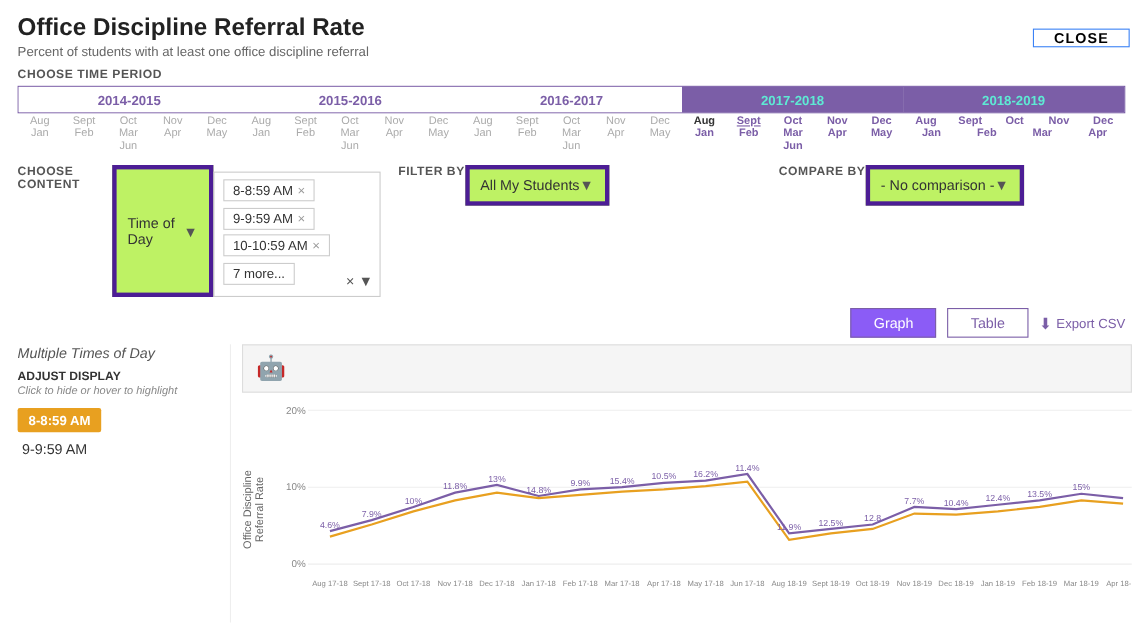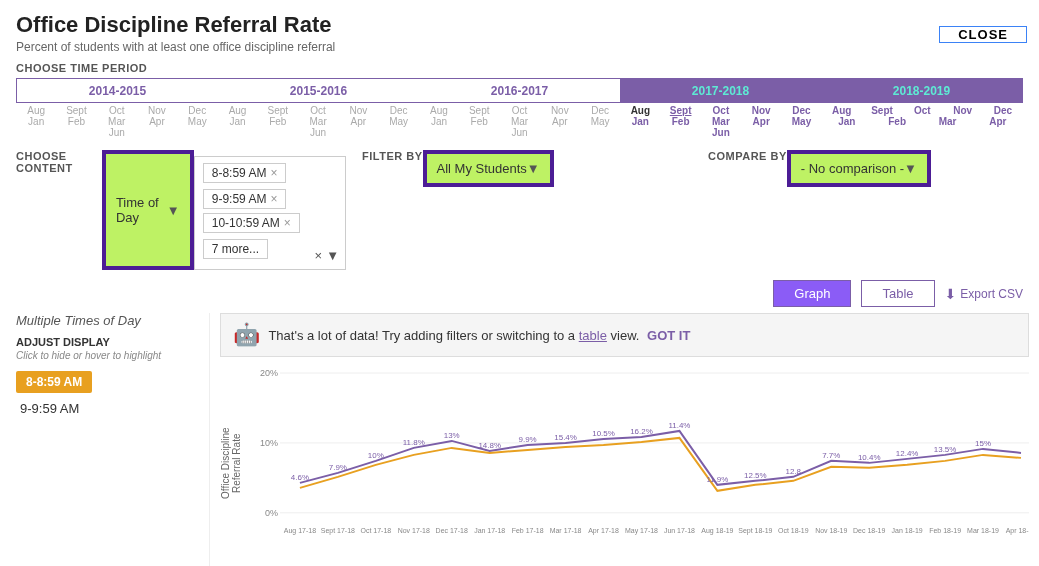--- a/index.html
+++ b/index.html
@@ -249,26 +249,20 @@
     </div>
     <div class="time-item">
       <span class="time-label">9-9:59 AM</span>
     </div>
   </div>
 
   <div class="chart-area">
 
     <div class="tooltip-bar">
       <span class="robot-icon">🤖</span>
-      <span class="tooltip-text">
-        <span>That's a lot of data! Try adding filters or switching to a</span>
-        <a> table</a>
-        <span>view.</span>
-        <span class="got-it">GOT IT</span>
-      </span>
     </div>
 
     <div class="chart-wrapper">
       <div class="y-label">Office Discipline<br>Referral Rate</div>
       <div class="chart-svg-area">
         <svg viewBox="0 0 780 180" xmlns="http://www.w3.org/2000/svg">
 
           <line x1="30" y1="10" x2="780" y2="10" stroke="#eee" stroke-width="1"></line>
           <line x1="30" y1="80" x2="780" y2="80" stroke="#eee" stroke-width="1"></line>
           <line x1="30" y1="150" x2="780" y2="150" stroke="#eee" stroke-width="1"></line>

